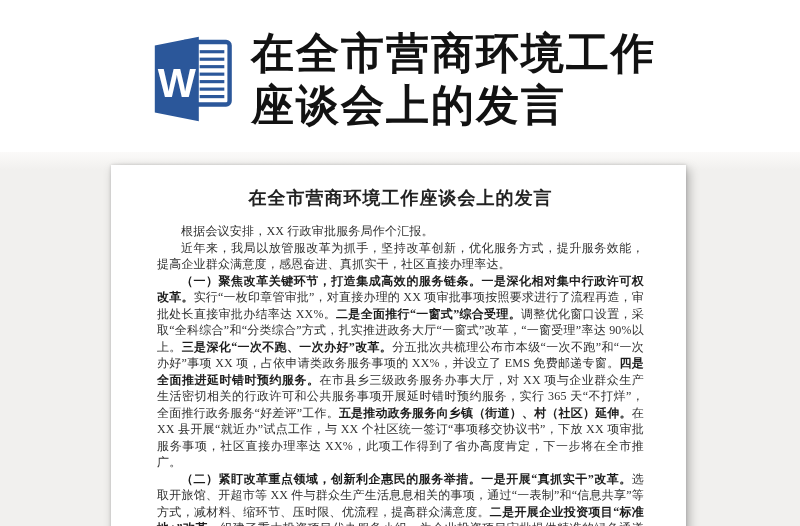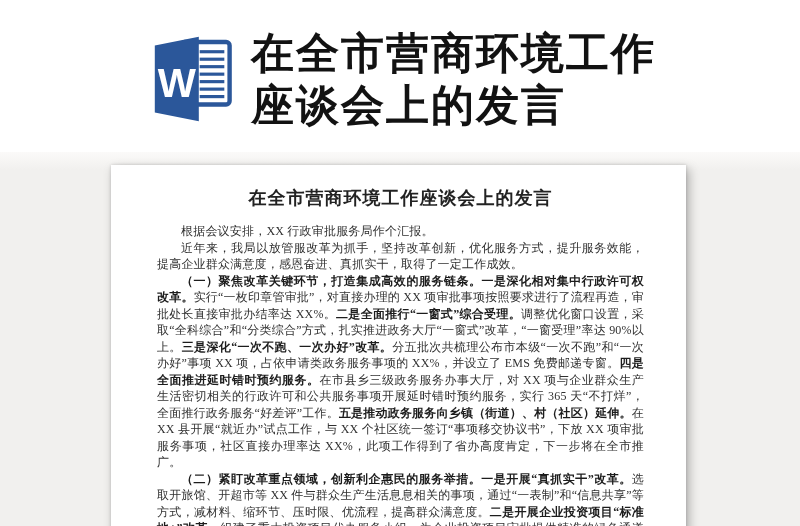--- a/index.html
+++ b/index.html
@@ -111,19 +111,19 @@
     </svg>
     <div class="big-title">在全市营商环境工作座谈会上的发言</div>
   </div>
 
   <div class="canvas"></div>
 
   <div class="doc-page">
     <h1 class="doc-title">在全市营商环境工作座谈会上的发言</h1>
     <div class="doc-body">
       <p><span>根据会议安排，XX 行政审批服务局作个汇报。</span></p>
-      <p><span>近年来，我局以放管服改革为抓手，坚持改革创新，优化服务方式，提升服务效能，提高企业群众满意度，感恩奋进、真抓实干，取得了一定工作成效。</span></p>
+      <p><span>近年来，我局以放管服改革为抓手，坚持改革创新，优化服务方式，提升服务效能，提高企业群众满意度，感恩奋进、真抓实干，社区直接办理率达。</span></p>
       <p><span class="rb">（一）聚焦改革关键环节，打造集成高效的服务链条。一是深化相对集中行政许可权改革。</span><span>实行“一枚印章管审批”，对直接办理的 XX 项审批事项按照要求进行了流程再造，审批处长直接审批办结率达 XX%。</span><span class="rb">二是全面推行“一窗式”综合受理。</span><span>调整优化窗口设置，采取“全科综合”和“分类综合”方式，扎实推进政务大厅“一窗式”改革，“一窗受理”率达 90%以上。</span><span class="rb">三是深化“一次不跑、一次办好”改革。</span><span>分五批次共梳理公布市本级“一次不跑”和“一次办好”事项 XX 项，占依申请类政务服务事项的 XX%，并设立了 EMS 免费邮递专窗。</span><span class="rb">四是全面推进延时错时预约服务。</span><span>在市县乡三级政务服务办事大厅，对 XX 项与企业群众生产生活密切相关的行政许可和公共服务事项开展延时错时预约服务，实行 365 天“不打烊”，全面推行政务服务“好差评”工作。</span><span class="rb">五是推动政务服务向乡镇（街道）、村（社区）延伸。</span><span>在 XX 县开展“就近办”试点工作，与 XX 个社区统一签订“事项移交协议书”，下放 XX 项审批服务事项，社区直接办理率达 XX%，此项工作得到了省办高度肯定，下一步将在全市推广。</span></p>
       <p><span class="rb">（二）紧盯改革重点领域，创新利企惠民的服务举措。一是开展“真抓实干”改革。</span><span>选取开旅馆、开超市等 XX 件与群众生产生活息息相关的事项，通过“一表制”和“信息共享”等方式，减材料、缩环节、压时限、优流程，提高群众满意度。</span><span class="rb">二是开展企业投资项目“标准地+”改革。</span><span>组建了重大投资项目代办服务小组，为企业投资项目审批提供精准的绿色通道服务，第一、二期已建成标准厂房 XX 万平方米。</span></p>
     </div>
   </div>
 
 </div>
 
 </body></html>

